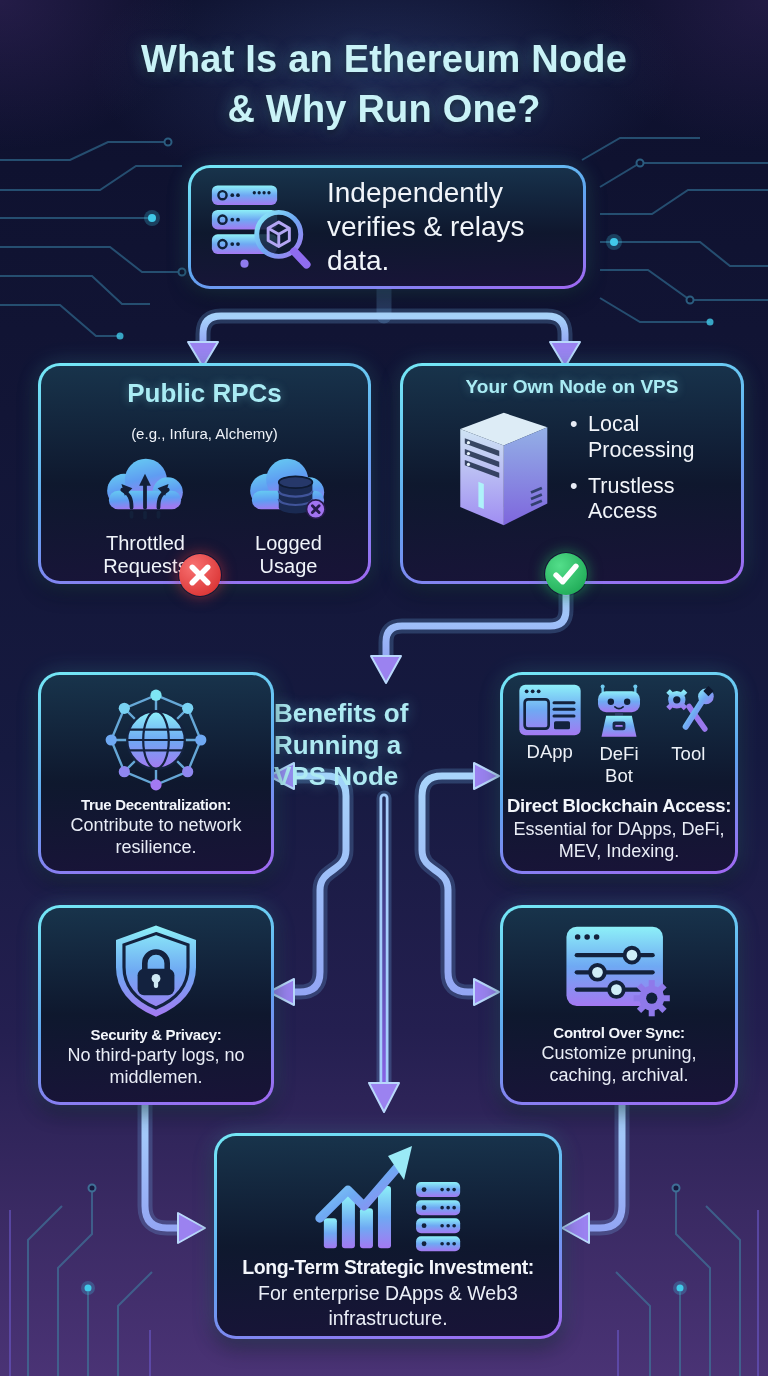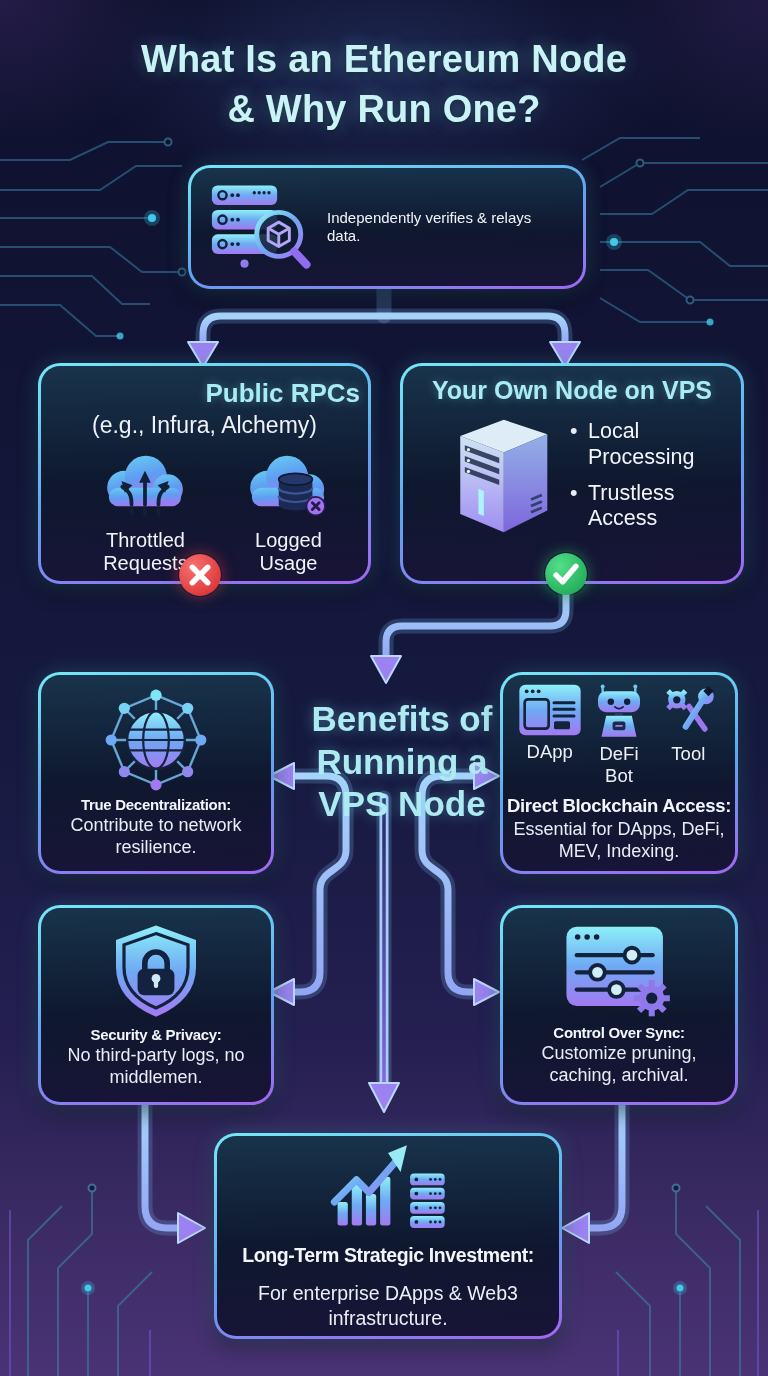--- a/index.html
+++ b/index.html
@@ -26,50 +26,50 @@
   .b-grad{background:linear-gradient(168deg,#74e9f6 0%,#5fa6f0 52%,#a166f2 100%);}
   .gbox .inner{width:100%;height:100%;border-radius:19px;box-sizing:border-box;
     background:linear-gradient(180deg,rgba(19,42,66,.95) 0%,rgba(11,18,38,.96) 55%,rgba(19,16,48,.96) 100%);}
   .c-title{color:#a9ecf4;font-weight:bold;text-align:center;
     text-shadow:0 0 10px rgba(140,235,250,.35);}
   
   .intro .inner{display:flex;align-items:center;gap:14px;padding:8px 16px;}
   .intro-text{flex:1;}
   .intro-h{color:#9fe9f3;font-weight:bold;font-size:23px;margin-bottom:4px;
     text-shadow:0 0 10px rgba(140,235,250,.3);}
-  .intro-b{font-size:15px;line-height:1.22;color:#f1f5fa;}
+  .intro-b{font-size:28px;line-height:1.22;color:#f1f5fa;}
   
   .pub .inner{padding:12px 8px 6px;text-align:center;}
-  .pub-title{font-size:26px;text-align:right;}
-  .pub-sub{font-size:23px;color:#eef2f8;margin-top:3px;}
+  .pub-title{font-size:26px;}
+  .pub-sub{font-size:15px;color:#eef2f8;margin-top:16px;}
   .pub-row{display:flex;justify-content:flex-end;margin-top:10px;}
   .pub-col{width:46%;display:flex;flex-direction:column;align-items:center;}
   .pub-label{font-size:20px;color:#f0f4fa;line-height:1.15;margin-top:6px;width:110px;}
   
   .vps .inner{padding:10px 12px;text-align:center;}
-  .vps-title{font-size:25px;white-space:nowrap;}
+  .vps-title{font-size:19px;white-space:nowrap;}
   .vps-row{display:flex;align-items:center;justify-content:center;gap:10px;margin-top:4px;}
   .vps-bullets{text-align:left;font-size:21.5px;color:#f2f5fa;line-height:1.2;}
   .vps-bullet{width:132px;margin:10px 0;position:relative;padding-left:18px;}
   .vps-bullet::before{content:"•";position:absolute;left:0;top:0;color:#e8ecf5;}
   
-  .hub{position:absolute;left:300px;top:698px;width:204px;z-index:2;text-align:center;
-    color:#aeeaf2;font-weight:bold;font-size:35px;line-height:1.22;
+  .hub{position:absolute;left:274px;top:698px;width:204px;z-index:2;text-align:left;
+    color:#aeeaf2;font-weight:bold;font-size:26px;line-height:1.22;
     text-shadow:0 0 14px rgba(120,225,245,.4);}
   .hub span{display:block;}
   
   .ben .inner{padding:8px 10px;text-align:center;display:flex;flex-direction:column;align-items:center;justify-content:center;}
   .ben-h{font-weight:bold;font-size:15px;color:#f3f6fb;white-space:nowrap;letter-spacing:-.3px;margin-top:4px;}
   .ben-b{font-size:18px;color:#e9edf6;line-height:1.22;margin-top:2px;}
   .acc-row{display:flex;justify-content:space-between;width:100%;padding:0 2px;box-sizing:border-box;}
   .acc-col{display:flex;flex-direction:column;align-items:center;flex:1;}
   .acc-label{font-size:18.5px;color:#eef2f8;margin-top:4px;}
   .acc-h{font-size:18.5px;margin-top:8px;}
   
-  .bot .inner{padding:6px 14px;text-align:center;display:flex;flex-direction:column;align-items:center;justify-content:center;gap:12px;}
+  .bot .inner{padding:6px 14px;text-align:center;display:flex;flex-direction:column;align-items:center;justify-content:center;}
   .bot-h{font-weight:bold;font-size:19.5px;letter-spacing:-.4px;color:#f3f6fb;white-space:nowrap;margin-top:2px;}
   .bot-b{font-size:19.5px;color:#eaeef7;line-height:1.25;margin-top:2px;}
   
   .badge{position:absolute;width:44px;height:44px;z-index:4;border-radius:50%;}
   .badge-x{left:178px;top:553px;box-shadow:0 0 14px rgba(230,60,60,.5);}
   .badge-check{left:544px;top:552px;box-shadow:0 0 14px rgba(40,200,100,.5);}
   
   .cglow{stroke:rgba(125,190,250,.22);stroke-width:15;fill:none;stroke-linecap:round;}
   .cshaft{stroke:url(#gTube);stroke-width:7;fill:none;stroke-linecap:round;stroke-linejoin:round;}
   .ahead{fill:#9b82f0;stroke:#b9d8fb;stroke-width:2;stroke-linejoin:round;}

